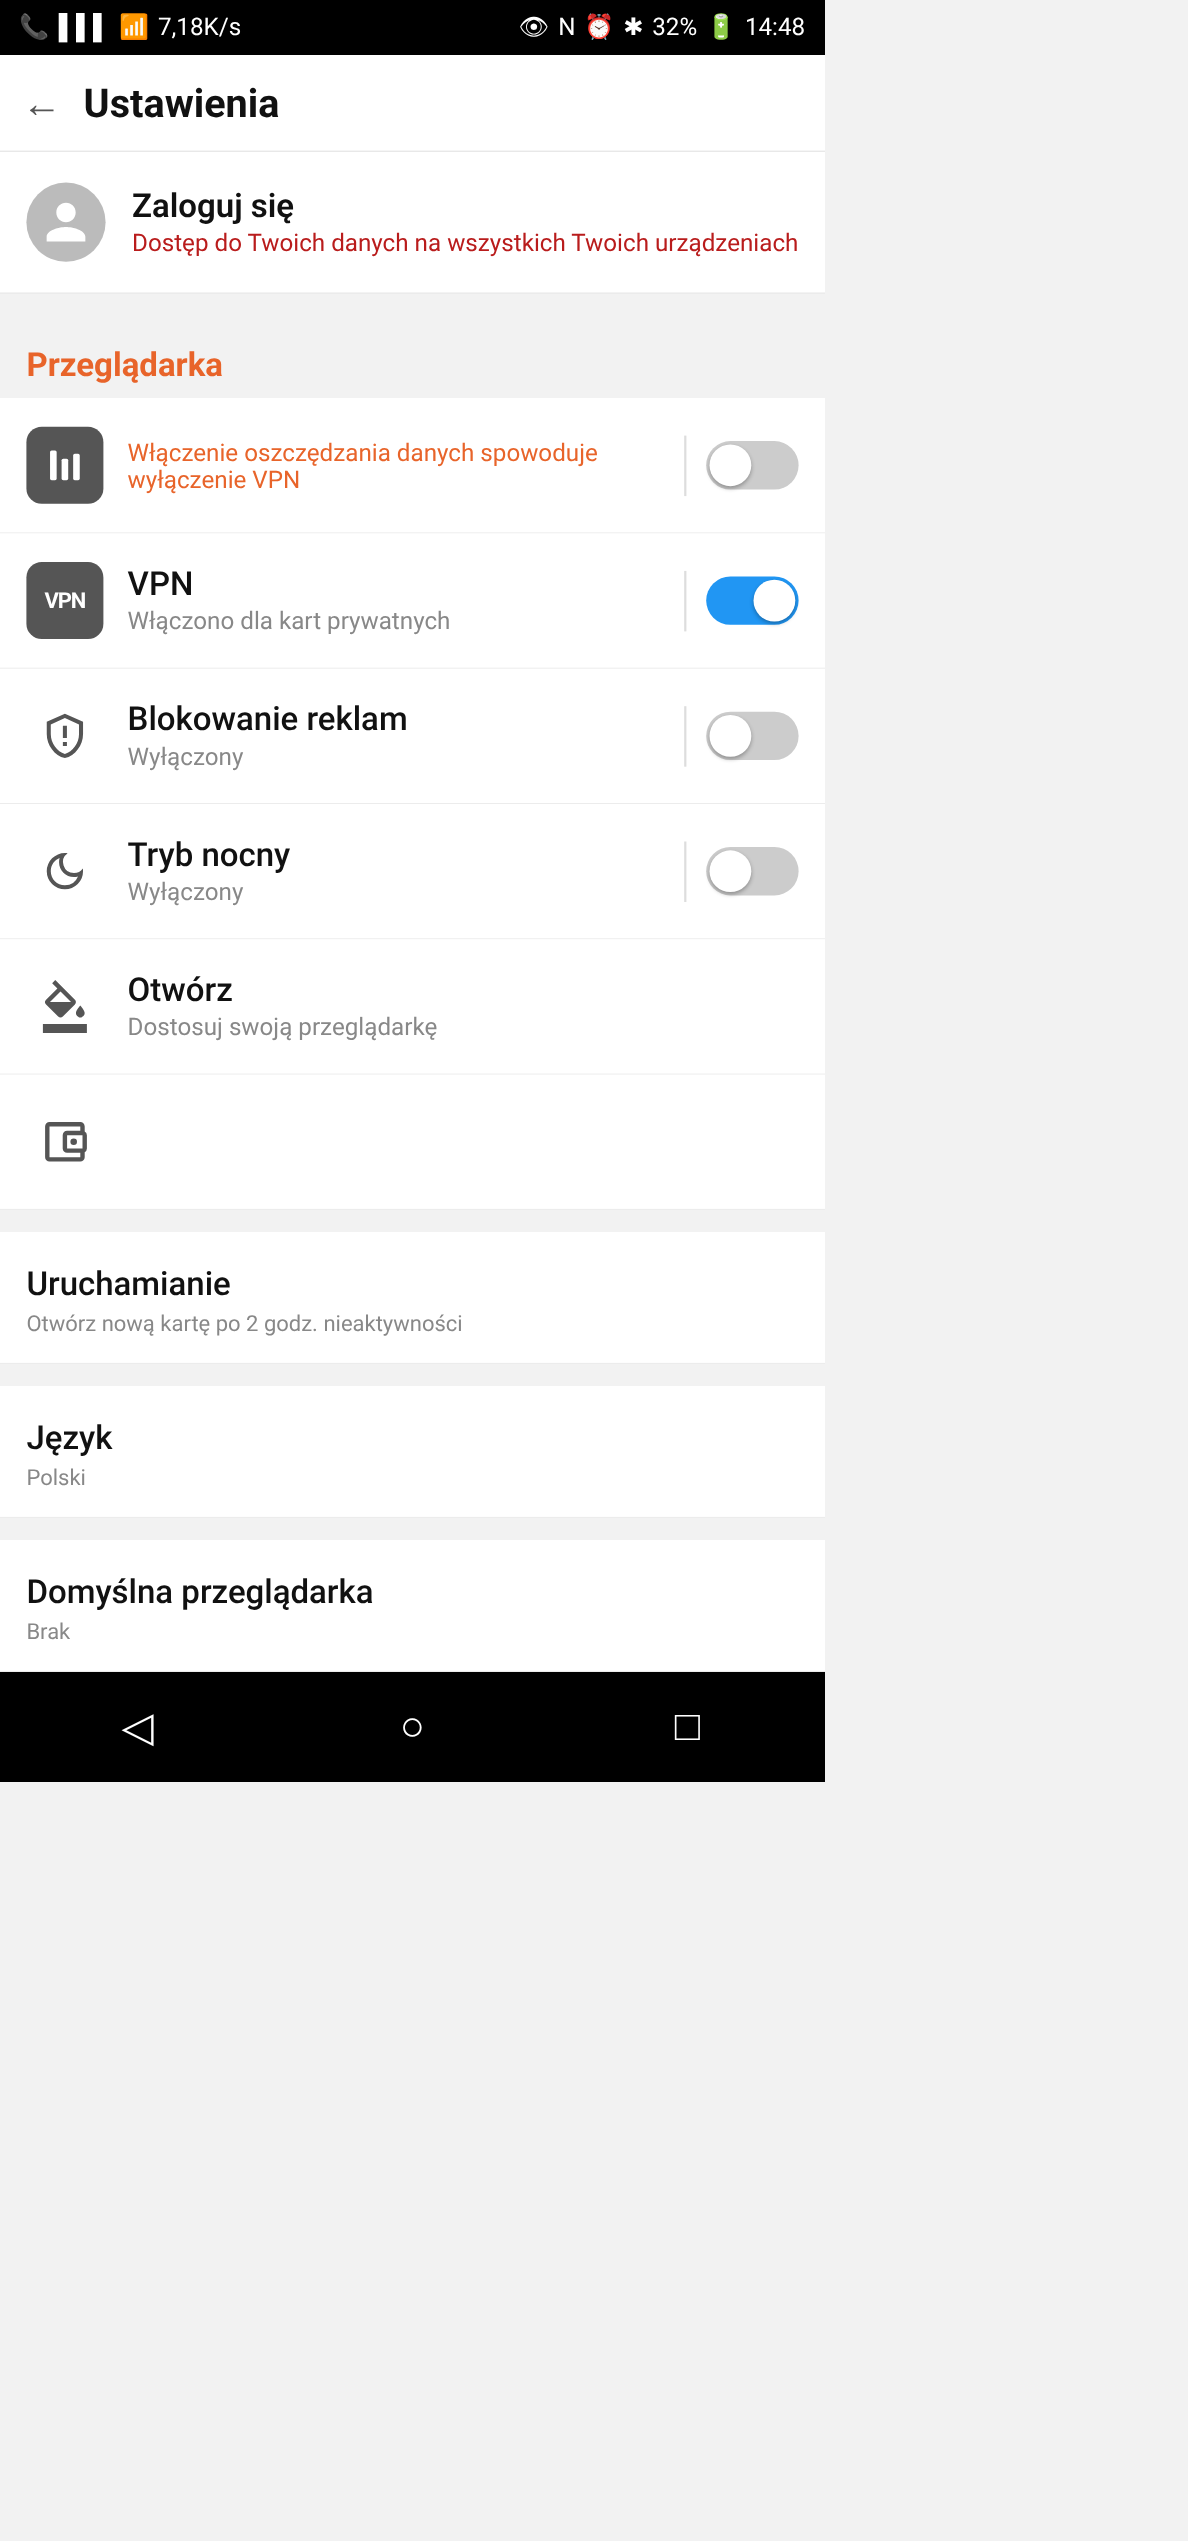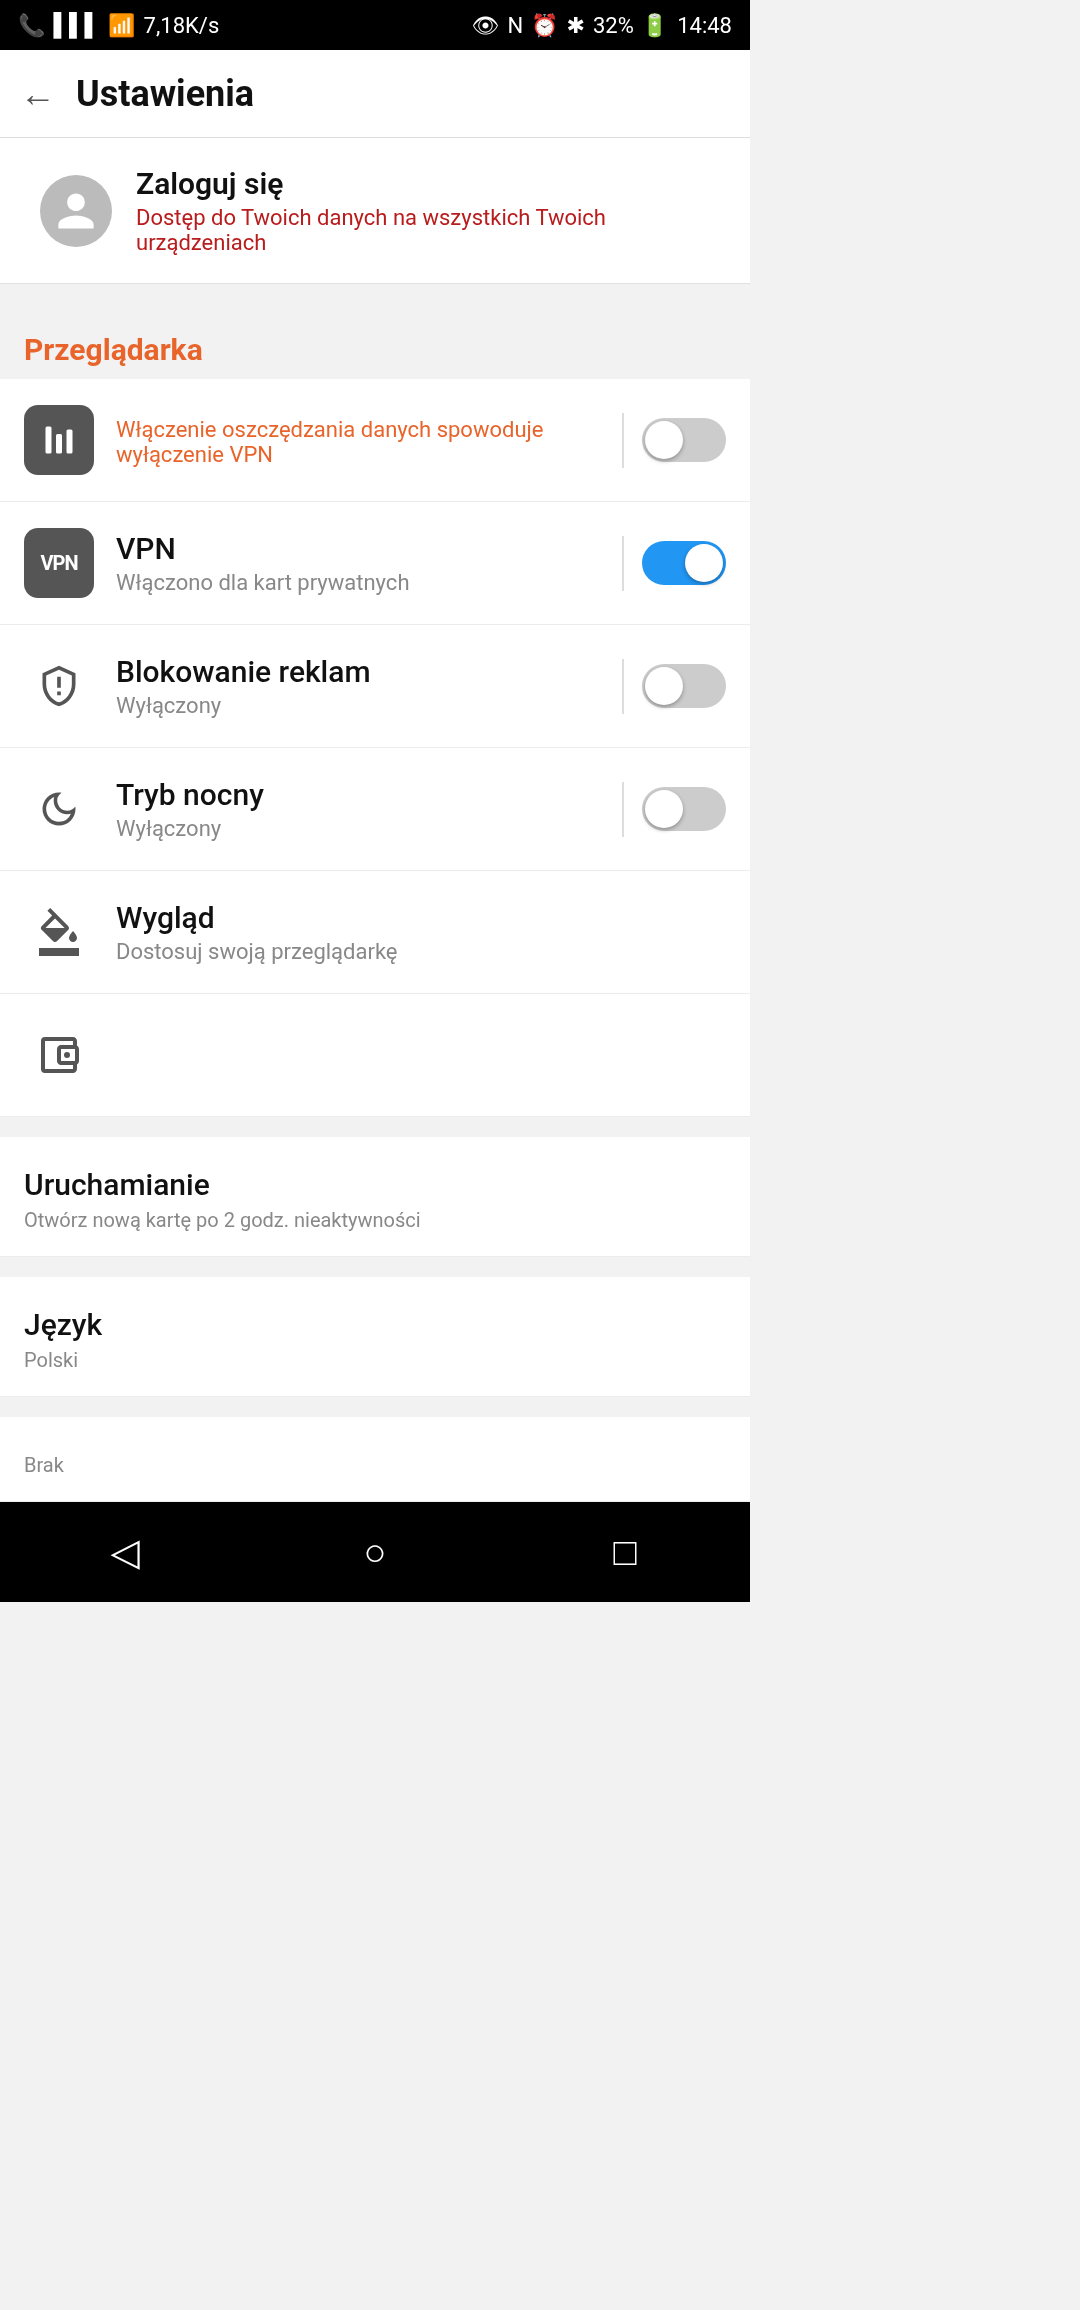--- a/index.html
+++ b/index.html
@@ -51,21 +51,21 @@
       font-size: 36px;
       font-weight: bold;
       color: #111;
     }
 
     
     .login-row {
       background: #fff;
       display: flex;
       align-items: center;
-      padding: 28px 40px;
+      padding: 28px 24px;
       border-bottom: 1px solid #e0e0e0;
     }
     .avatar {
       width: 72px;
       height: 72px;
       border-radius: 50%;
       background: #bbb;
       display: flex;
       align-items: center;
       justify-content: center;
@@ -327,21 +327,21 @@
     </div>
   </div>
 
   <div class="settings-item simple">
     <div class="settings-item-icon transparent">
       <svg width="48" height="48" viewBox="0 0 24 24" fill="#555">
           <path d="M16.56 8.94L7.62 0 6.21 1.41l2.38 2.38-5.15 5.15a1.49 1.49 0 0 0 0 2.12l5.5 5.5c.29.29.68.44 1.06.44s.77-.15 1.06-.44l5.5-5.5c.59-.58.59-1.53 0-2.12zM5.21 10L10 5.21 14.79 10H5.21zM19 11.5s-2 2.17-2 3.5c0 1.1.9 2 2 2s2-.9 2-2c0-1.33-2-3.5-2-3.5zM2 20h20v4H2z"></path>
         </svg>
     </div>
     <div class="settings-item-content">
-      <div class="settings-item-title">Wygląd</div>
+      <div class="settings-item-title">Otwórz</div>
       <div class="settings-item-sub">Dostosuj swoją przeglądarkę</div>
     </div>
   </div>
 
   <div class="settings-item simple">
     <div class="settings-item-icon transparent">
       <svg width="48" height="48" viewBox="0 0 24 24" fill="#555">
           <path d="M21 7.28V5c0-1.1-.9-2-2-2H5a2 2 0 0 0-2 2v14a2 2 0 0 0 2 2h14c1.1 0 2-.9 2-2v-2.28A2 2 0 0 0 22 15v-6a2 2 0 0 0-1-1.72zM20 9v6h-7V9h7zM5 19V5h14v2h-6c-1.1 0-2 .9-2 2v6c0 1.1.9 2 2 2h6v2H5z"></path>
           <circle cx="16" cy="12" r="1.5" fill="#555"></circle>
         </svg>
@@ -360,20 +360,21 @@
 <div class="gap-section"></div>
 
 <div class="plain-section">
   <div class="plain-title">Język</div>
   <div class="plain-sub">Polski</div>
 </div>
 
 <div class="gap-section"></div>
 
 <div class="plain-section">
+  <div class="plain-title">Domyślna przeglądarka</div>
   <div class="plain-sub">Brak</div>
 </div>
 
 <div class="nav-bar">
   <div class="nav-bar-btn">◁</div>
   <div class="nav-bar-btn">○</div>
   <div class="nav-bar-btn">□</div>
 </div>
 
 </body></html>

